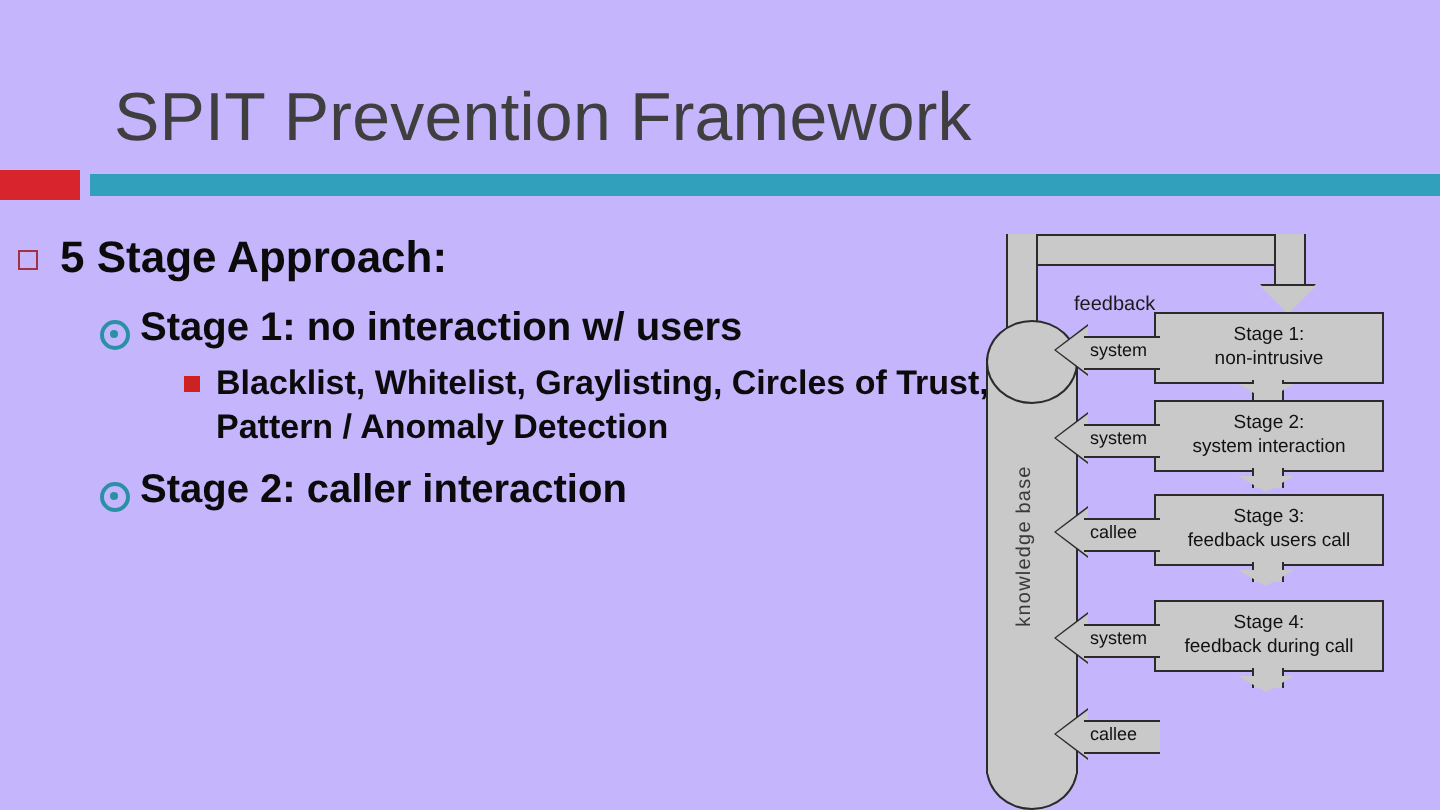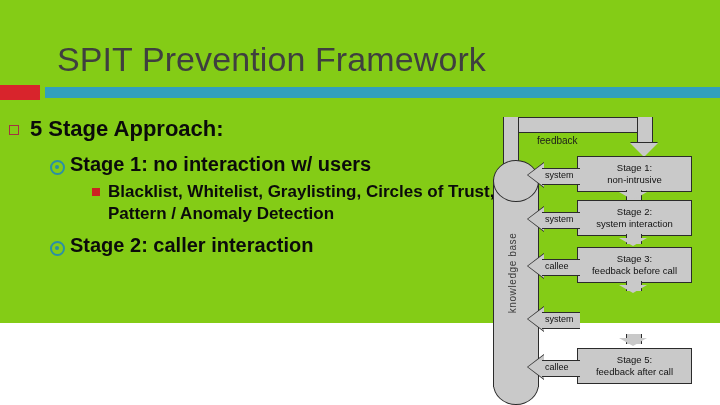--- a/index.html
+++ b/index.html
@@ -3,21 +3,21 @@
 <meta charset="utf-8">
 <style>
   html,body{margin:0;padding:0;}
   body{
     width:720px;height:405px;
     background:#ffffff;
     font-family:"Liberation Sans","DejaVu Sans",sans-serif;
     overflow:hidden;
     position:relative;
   }
-  #slide{position:absolute;inset:0;width:720px;height:323px;background:#84cc16;}
+  #slide{position:absolute;inset:0;width:720px;height:405px;background:#c4b5fd;}
 
   
   .slide-title{
     position:absolute;left:57px;top:38px;
     font-size:34px;line-height:42px;
     color:#3f3f3f;font-weight:400;letter-spacing:0.1px;
     white-space:nowrap;
   }
   
   .accent-red{position:absolute;left:0px;top:85px;width:40px;height:15px;background:#d8242c;}
@@ -77,21 +77,21 @@
   .fb-head{
     left:140px;top:29px;width:0;height:0;
     border-left:14px solid transparent;border-right:14px solid transparent;
     border-top:14px solid #c9c9c9;
   }
   .fb-head-o{
     left:140px;top:29px;width:0;height:0;
     border-left:14px solid transparent;border-right:14px solid transparent;
     border-top:14px solid #2b2b2b;
   }
-  .fb-label{left:47px;top:22px;font-size:10px;color:#1a1a1a;white-space:nowrap;}
+  .fb-label{left:47px;top:34px;font-size:10px;color:#1a1a1a;white-space:nowrap;}
 
   
   .stage{
     width:113px;height:34px;left:87px;
     background:#c9c9c9;border:1.2px solid #2b2b2b;
     display:flex;flex-direction:column;align-items:center;justify-content:center;
     font-size:9.5px;color:#111;line-height:12.5px;text-align:center;
   }
   .stage .st-a{display:block;}
   .stage .st-b{display:block;}
@@ -189,44 +189,44 @@
     <div class="dg conn-head" style="top:125px;"></div>
     <div class="dg side-arrow" style="top:99px;">
       <span class="sa-head-b"></span>
       <span class="sa-head"></span>
       <span class="sa-shaft"></span>
       <span class="sa-text">system</span>
     </div>
 
     <div class="dg stage" style="top:134px;">
       <span class="st-a">Stage 3:</span>
-      <span class="st-b">feedback before call</span>
+      <span class="st-b">feedback users call</span>
     </div>
     <div class="dg conn" style="top:168px;height:10px;"></div>
     <div class="dg conn-head" style="top:172px;"></div>
     <div class="dg side-arrow" style="top:146px;">
       <span class="sa-head-b"></span>
       <span class="sa-head"></span>
       <span class="sa-shaft"></span>
       <span class="sa-text">callee</span>
     </div>
 
+    <div class="dg stage" style="top:187px;">
+      <span class="st-a">Stage 4:</span>
+      <span class="st-b">feedback during call</span>
+    </div>
     <div class="dg conn" style="top:221px;height:10px;"></div>
     <div class="dg conn-head" style="top:225px;"></div>
     <div class="dg side-arrow" style="top:199px;">
       <span class="sa-head-b"></span>
       <span class="sa-head"></span>
       <span class="sa-shaft"></span>
       <span class="sa-text">system</span>
     </div>
 
-    <div class="dg stage" style="top:235px;">
-      <span class="st-a">Stage 5:</span>
-      <span class="st-b">feedback after call</span>
-    </div>
     <div class="dg side-arrow" style="top:247px;">
       <span class="sa-head-b"></span>
       <span class="sa-head"></span>
       <span class="sa-shaft"></span>
       <span class="sa-text">callee</span>
     </div>
 
   </div>
 </div>
 

